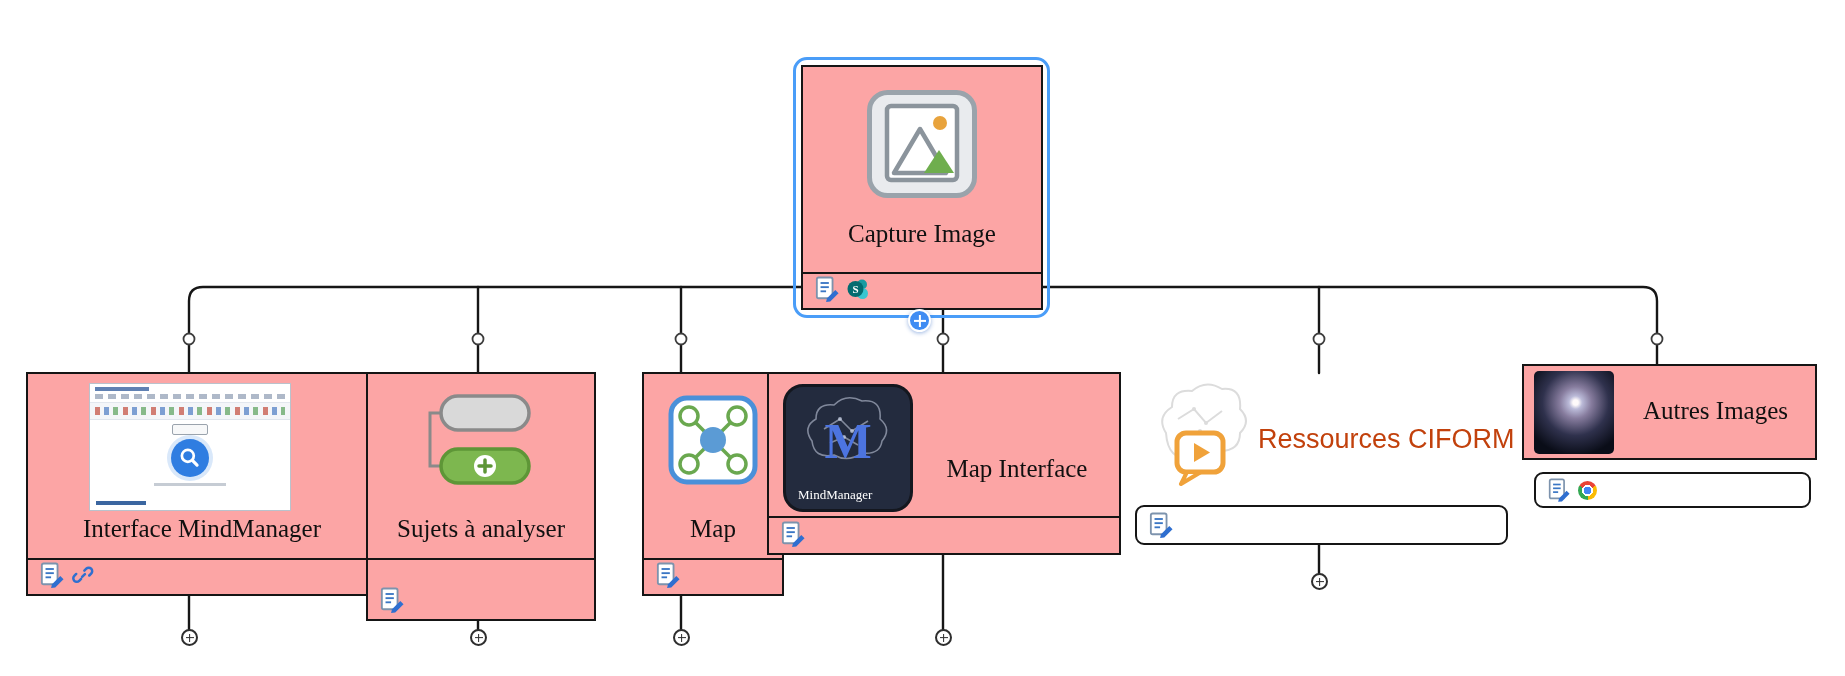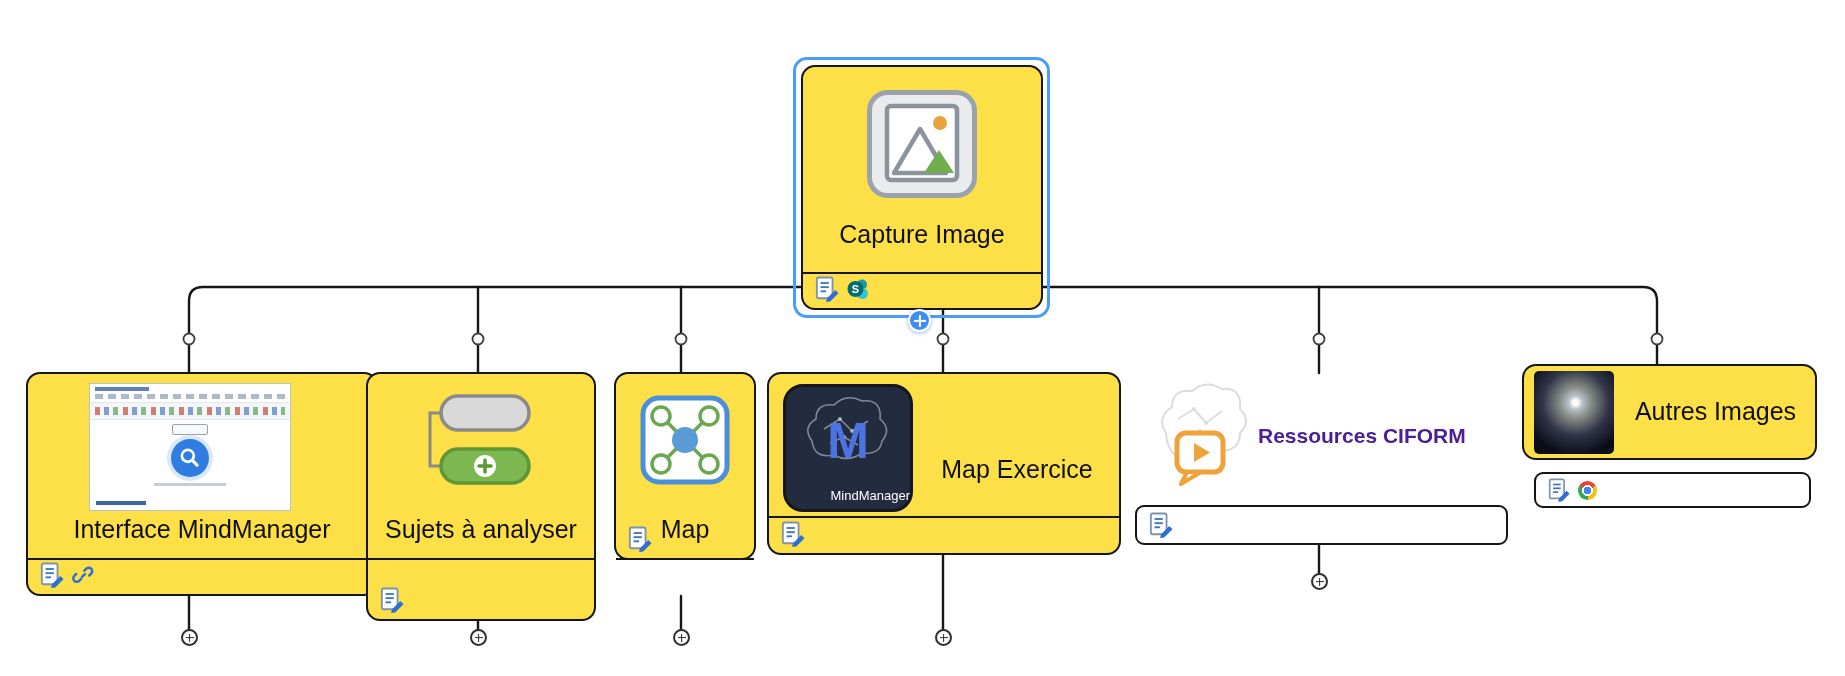--- a/index.html
+++ b/index.html
@@ -1,19 +1,19 @@
 <!DOCTYPE html>
 <html><head>
 <meta charset="utf-8">
 <style>
   html,body{margin:0;padding:0;background:#fff;}
   .stage{position:relative;width:1845px;height:676px;background:#fff;overflow:hidden;
          font-family:"Liberation Sans",sans-serif;color:#111;}
   svg.connectors{position:absolute;left:0;top:0;z-index:1;}
-  .topic{position:absolute;background:#fde047;border:2.5px solid #151515;border-radius:14px;box-sizing:border-box;z-index:3;}
+  .topic{position:absolute;background:#fca5a5;border:2.5px solid #151515;border-radius:0;box-sizing:border-box;z-index:3;font-family:Liberation Serif, serif;}
   .topic .label{position:absolute;left:4px;right:4px;text-align:center;font-size:25px;line-height:30px;white-space:nowrap;color:#101010;}
   .divider{position:absolute;left:0;right:0;border-top:2.5px solid #151515;}
   .strip{position:absolute;left:12px;bottom:6px;display:flex;gap:8px;align-items:center;}
   .selection{position:absolute;left:793px;top:57px;width:257px;height:261px;border:3.5px solid #4a9df8;
              border-radius:14px;box-sizing:border-box;z-index:2;}
   .add-handle{position:absolute;width:17px;height:17px;border:2px solid #2e2e2e;border-radius:50%;
               background:#fff;box-sizing:border-box;z-index:4;}
   .add-handle::before{content:"";position:absolute;left:50%;top:2.5px;bottom:2.5px;width:1.8px;background:#2e2e2e;transform:translateX(-50%);}
   .add-handle::after{content:"";position:absolute;top:50%;left:2.5px;right:2.5px;height:1.8px;background:#2e2e2e;transform:translateY(-50%);}
   .blue-plus{position:absolute;left:908px;top:309px;width:23px;height:23px;border-radius:50%;
@@ -35,26 +35,26 @@
   .w-pill{position:absolute;left:50%;top:40px;transform:translateX(-50%);width:34px;height:9px;
           border:1px solid #9aa3ad;border-radius:2px;background:#f7f8f9;}
   .w-search{position:absolute;left:50%;top:55px;transform:translateX(-50%);width:38px;height:38px;border-radius:50%;
             background:#2f7de1;box-shadow:0 0 0 4px #d9e8fa;display:flex;align-items:center;justify-content:center;}
   .w-line1{position:absolute;left:50%;top:99px;transform:translateX(-50%);width:72px;height:3px;background:#c6ccd4;}
   .w-line2{position:absolute;left:6px;bottom:5px;width:50px;height:4px;background:#3b66a0;}
   
   .mm-tile{position:absolute;left:14px;top:10px;width:130px;height:128px;background:#232b3e;
            border:3px solid #14171f;border-radius:20px;overflow:hidden;box-sizing:border-box;}
   .mm-letter{position:absolute;left:0;right:0;top:26px;text-align:center;font-size:50px;font-weight:bold;color:#4c74e0;line-height:56px;}
-  .mm-word{position:absolute;left:0;right:0;bottom:6px;text-align:right;font-size:13px;color:#fff;}
+  .mm-word{position:absolute;left:12px;right:0;bottom:6px;text-align:left;font-size:13px;color:#fff;}
   
   .brain-photo{position:absolute;left:10px;top:5px;width:80px;height:83px;border-radius:5px;
     background:radial-gradient(circle at 52% 38%, rgba(255,255,255,.95) 0 4%, rgba(175,190,225,.85) 10%,
                rgba(95,110,155,.75) 24%, rgba(36,43,72,.95) 50%, #0a0d18 80%);}
-  .free-label{position:absolute;font-size:21px;white-space:nowrap;color:#4c1d95;z-index:3;font-weight:bold;}
+  .free-label{position:absolute;font-size:27px;white-space:nowrap;color:#c2410c;z-index:3;}
   .loose-strip{position:absolute;background:#fff;border:2.5px solid #151515;border-radius:9px;box-sizing:border-box;
                display:flex;align-items:center;padding-left:12px;gap:8px;z-index:3;}
   .chrome-icon{width:19px;height:19px;border-radius:50%;
     background:radial-gradient(circle,#4285f4 0 28%,#ffffff 28% 41%,rgba(0,0,0,0) 41%),
                conic-gradient(from -60deg,#ea4335 0 120deg,#fbbc05 120deg 240deg,#34a853 240deg 360deg);}
   .icon{display:inline-block;}
 </style>
 </head>
 <body>
 
@@ -170,21 +170,21 @@
     </svg>
     <div class="label" style="top:140px">Sujets à analyser</div>
     <div class="divider" style="top:184px"></div>
     <div class="strip">
       <svg class="icon" width="24" height="26">
           <use href="#icon-note"></use>
         </svg>
     </div>
   </div>
 
-  <div class="topic" style="left:614px;top:372px;width:142px;height:188px">
+  <div class="topic" style="left:642px;top:372px;width:142px;height:224px">
     <svg style="position:absolute;left:21px;top:18px" width="96" height="96" viewBox="0 0 96 96">
       <rect x="6" y="6" width="84" height="84" rx="16" fill="#fff" stroke="#4a90d9" stroke-width="5"></rect>
       <g stroke="#6aa84f" stroke-width="3.5">
         <line x1="48" y1="48" x2="24" y2="24"></line>
           <line x1="48" y1="48" x2="72" y2="24"></line>
         <line x1="48" y1="48" x2="24" y2="72"></line>
           <line x1="48" y1="48" x2="72" y2="72"></line>
       </g>
       <g fill="#fff" stroke="#6aa84f" stroke-width="3.5">
         <circle cx="24" cy="24" r="9"></circle>
@@ -213,21 +213,21 @@
         </g>
         <g fill="rgba(205,214,232,.7)">
           <circle cx="46" cy="30" r="2"></circle>
             <circle cx="58" cy="42" r="2"></circle>
             <circle cx="50" cy="48" r="2"></circle>
         </g>
       </svg>
       <div class="mm-letter">M</div>
       <div class="mm-word">MindManager</div>
     </div>
-    <div class="label" style="left:152px;right:6px;top:80px">Map Exercice</div>
+    <div class="label" style="left:152px;right:6px;top:80px">Map Interface</div>
     <div class="divider" style="top:142px"></div>
     <div class="strip">
       <svg class="icon" width="24" height="26">
           <use href="#icon-note"></use>
         </svg>
     </div>
   </div>
 
   <div style="position:absolute;left:1135px;top:372px;width:373px;height:173px;z-index:3">
     <svg style="position:absolute;left:13px;top:3px" width="104" height="100" viewBox="0 0 104 100">

